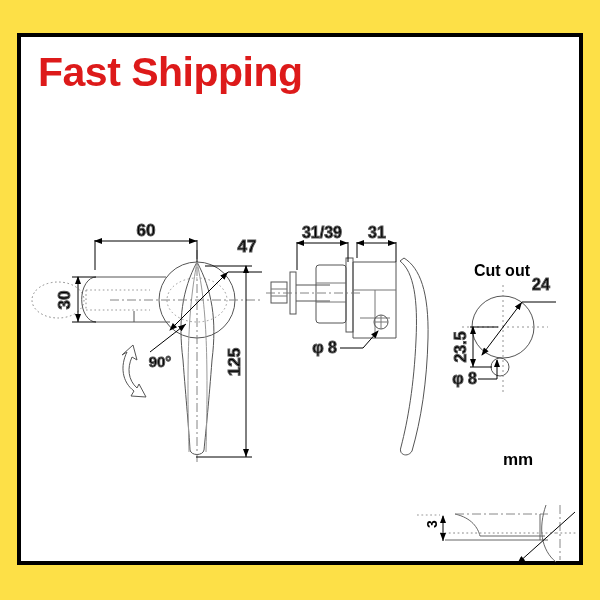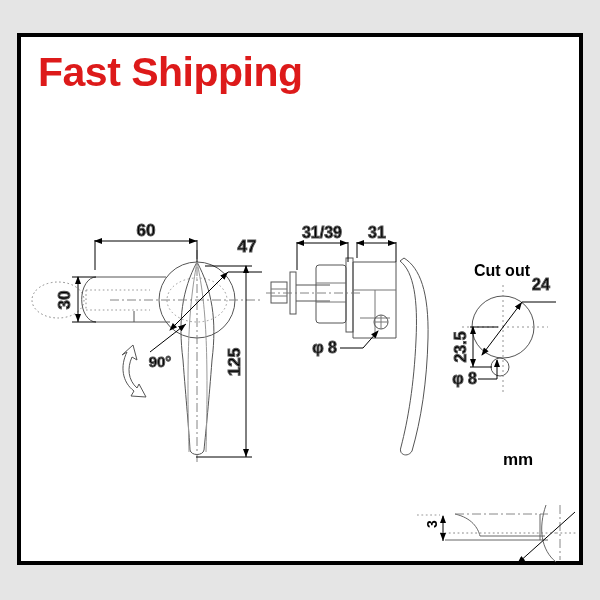--- a/index.html
+++ b/index.html
@@ -10,21 +10,21 @@
   body {
     width: 600px;
     height: 600px;
     overflow: hidden;
     font-family: "Liberation Sans", sans-serif;
   }
   #page {
     position: relative;
     width: 600px;
     height: 600px;
-    background: #e5e5e5;
+    background: #fde047;
   }
   #frame {
     position: absolute;
     left: 17px;
     top: 33px;
     width: 566px;
     height: 532px;
     border: 4px solid #000000;
     background: #ffffff;
     box-sizing: border-box;

